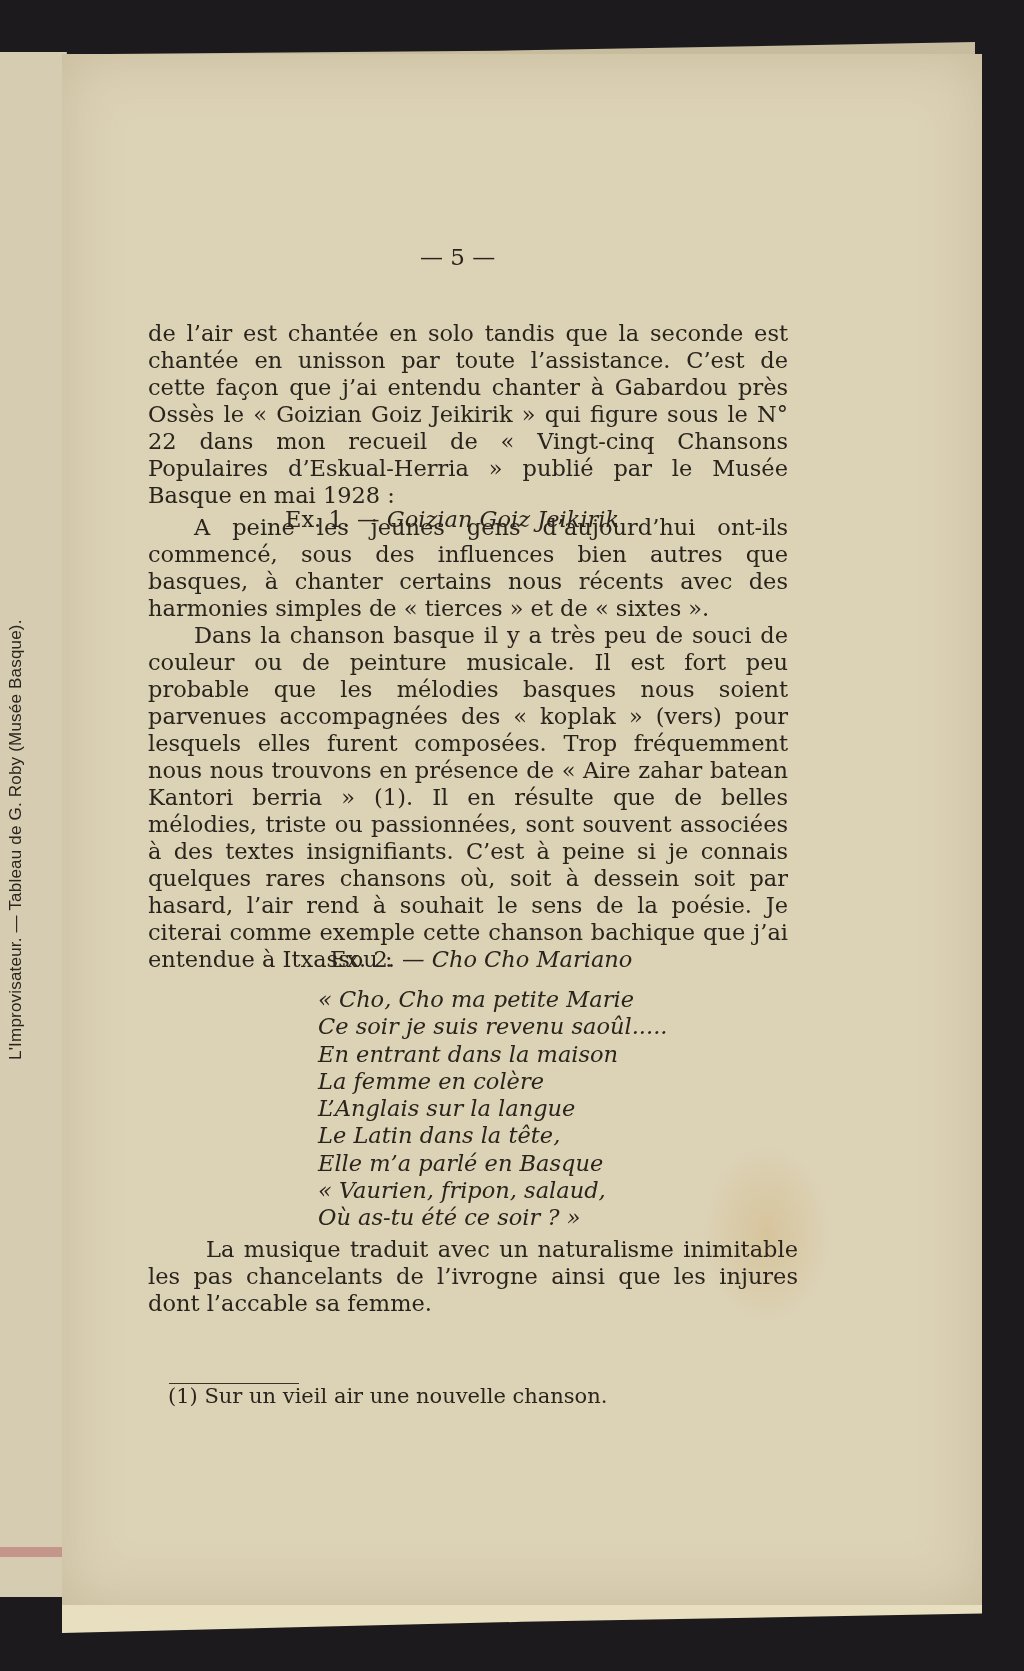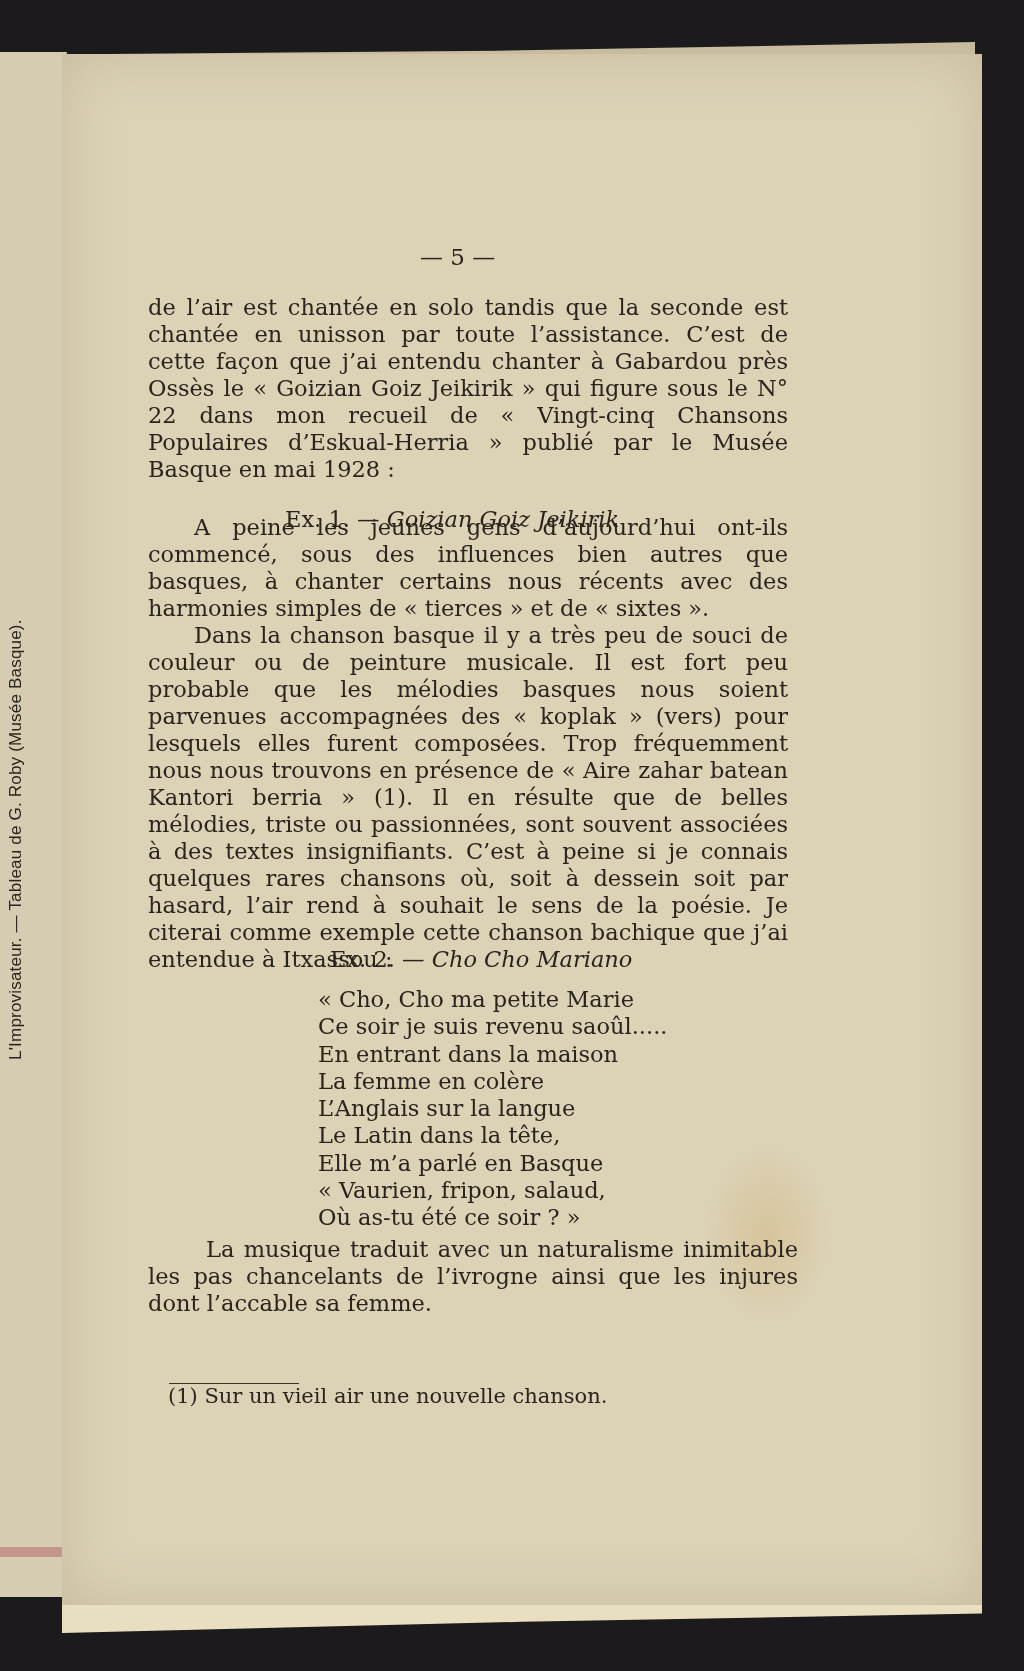--- a/index.html
+++ b/index.html
@@ -44,29 +44,29 @@
       background: radial-gradient(ellipse at center, rgba(200,160,90,0.28), rgba(200,160,90,0) 70%);
     }
     .text { position: absolute; color: #2a241c; }
     .page-number {
       left: 420px; top: 244px; font-size: 23px;
     }
     .para {
       left: 148px; width: 640px; font-size: 22.5px; line-height: 27px;
       text-align: justify; text-align-last: left;
     }
-    .p1 { top: 294px; }
+    .p1 { top: 320px; }
     .ex-title { font-size: 22.5px; }
     .ex1 { left: 285px; top: 470px; margin-top: 36px; }
     .ex2 { left: 330px; top: 946px; }
     .ex-title .italic { font-style: italic; }
     .p2 { top: 514px; text-indent: 46px; }
     .p3 { top: 622px; text-indent: 46px; }
     .poem {
-      left: 318px; top: 986px; font-size: 22.5px; line-height: 27.3px;
+      left: 318px; top: 986px; font-size: 22.5px; line-height: 27.3px; font-style: italic;
     }
     .poem div { white-space: nowrap; }
     .p4 { top: 1236px; text-indent: 58px; width: 650px; }
     .footnote-rule {
       position: absolute; left: 169px; top: 1383px; width: 130px; height: 1px;
       background: #3a3228;
     }
     .footnote {
       left: 168px; top: 1384px; font-size: 21px; font-family: "DejaVu Serif", serif;
     }

